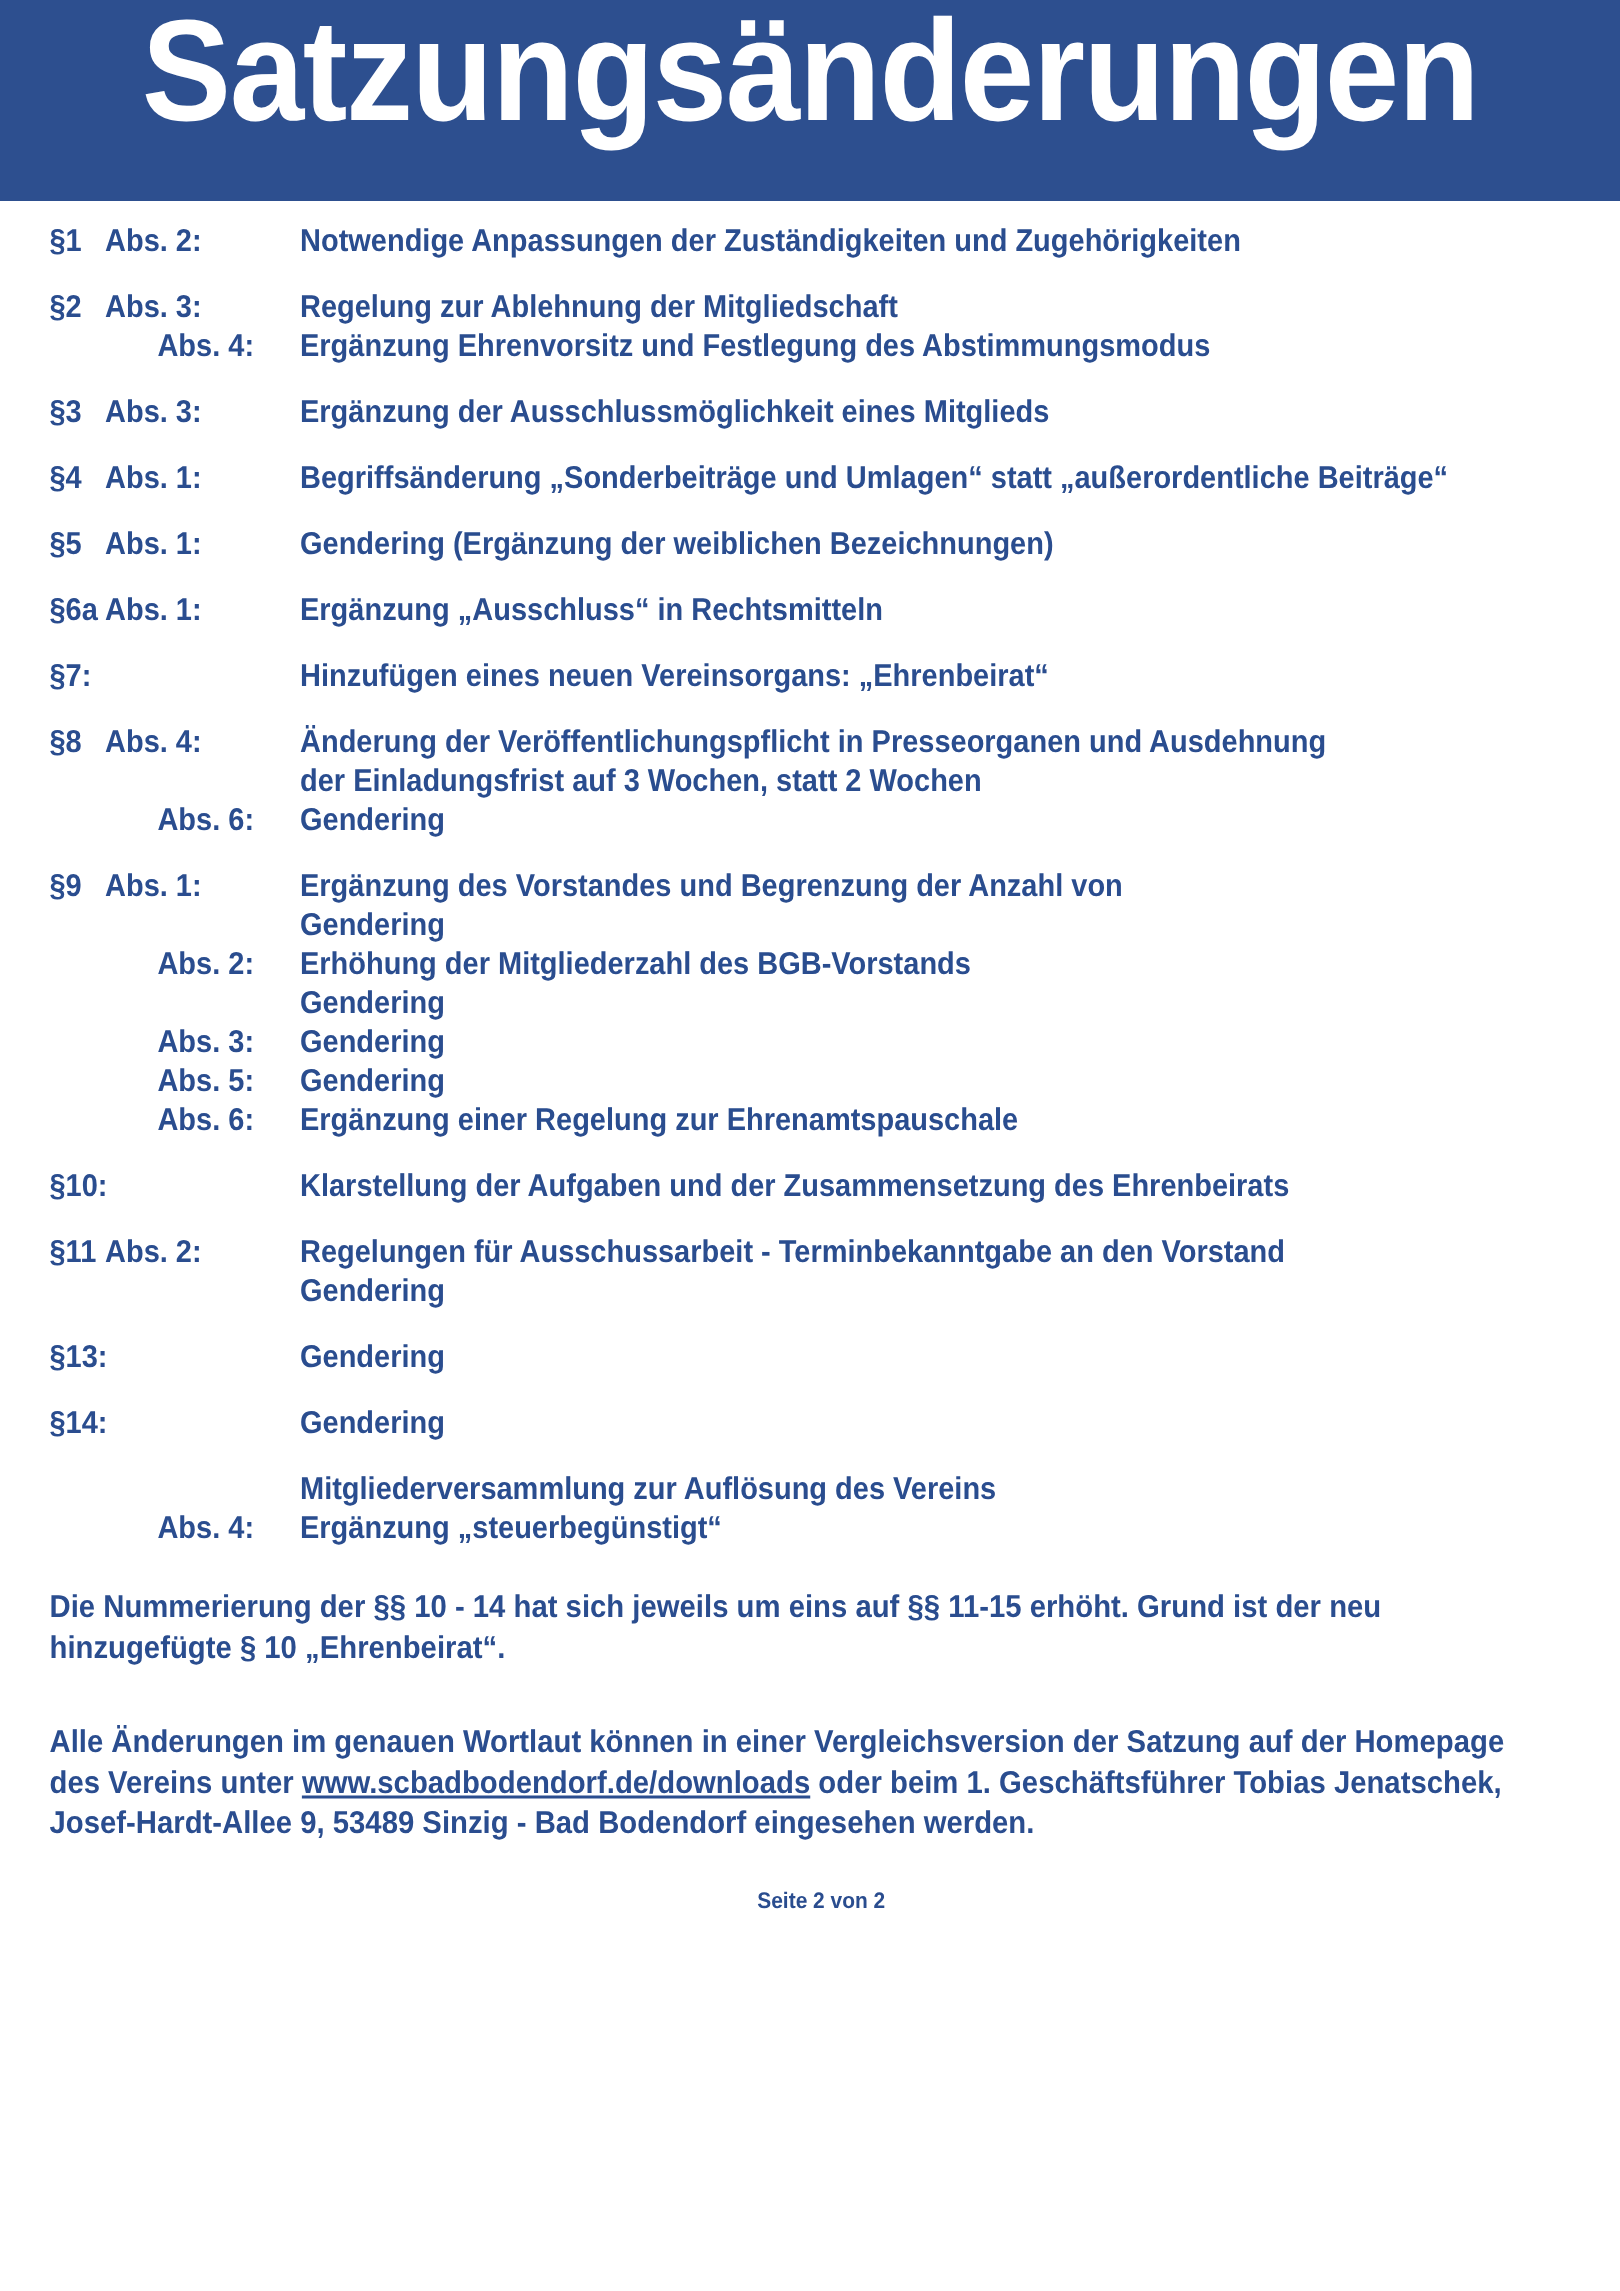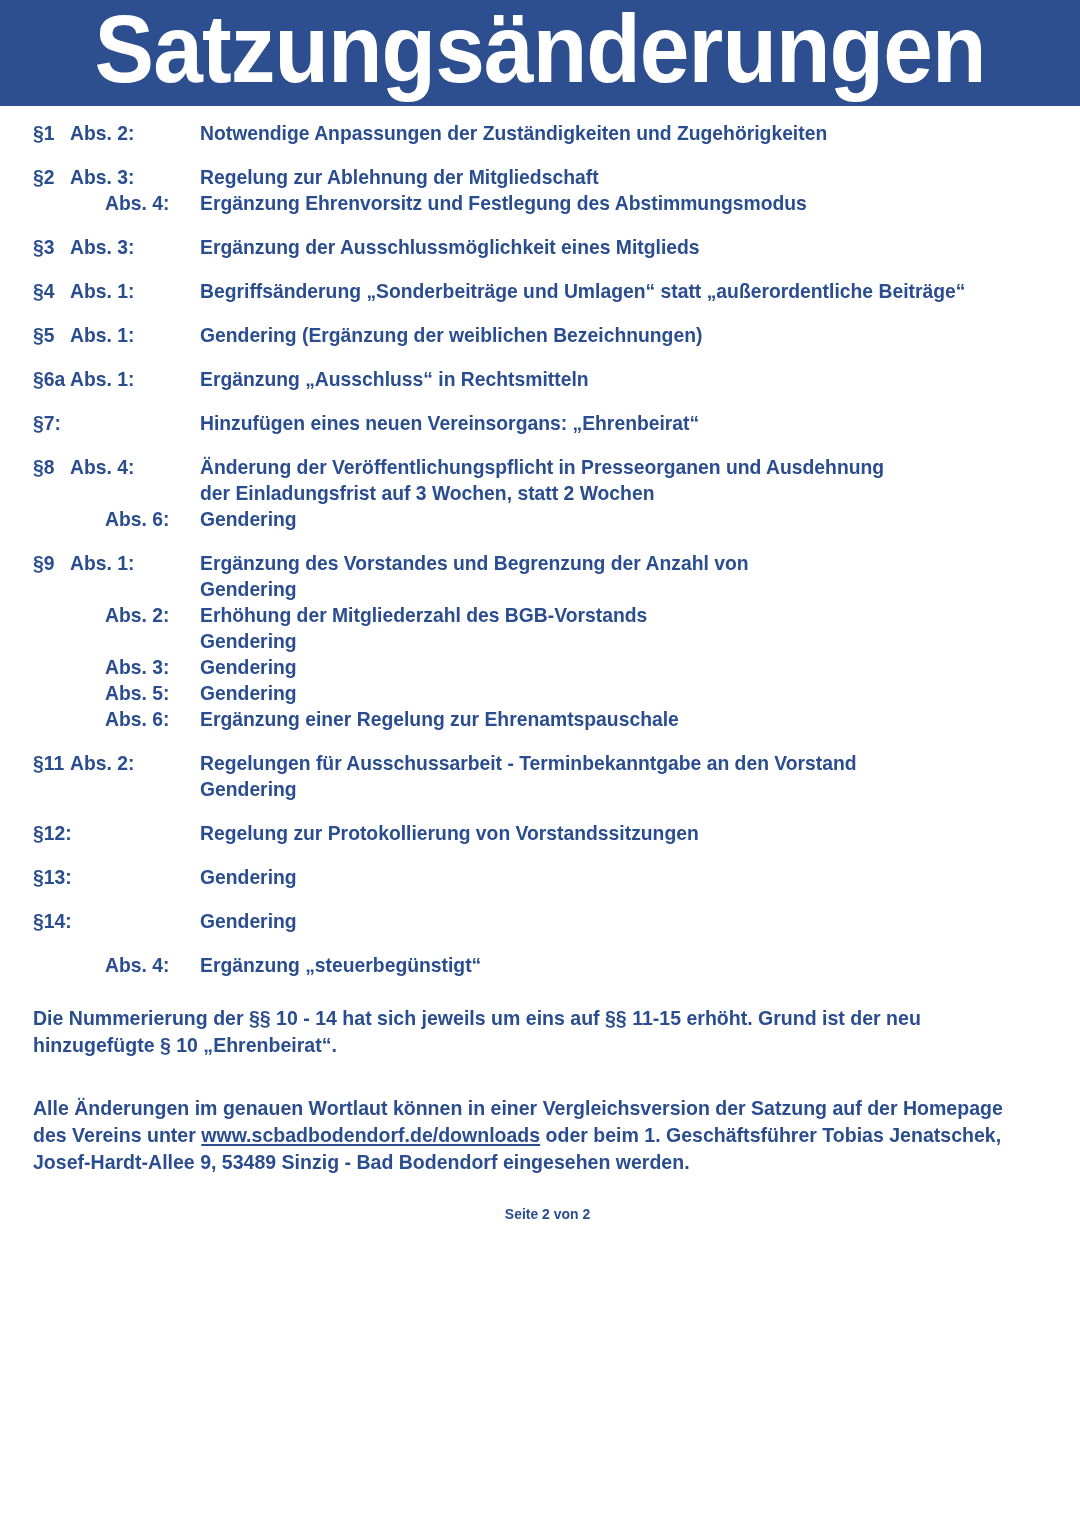--- a/index.html
+++ b/index.html
@@ -13,24 +13,23 @@
     height: 1527px;
     position: relative;
     font-family: "Liberation Sans", "DejaVu Sans", sans-serif;
     color: #2a4d8f;
     overflow: hidden;
   }
 
   
   .banner {
     width: 1080px;
-    height: 106px;
+    height: 134px;
     background: #2d4f8f;
     display: flex;
-    align-items: center;
     justify-content: center;
     box-sizing: border-box;
     padding-bottom: 8px;
   }
   .banner-title {
     color: #ffffff;
     font-size: 96px;
     line-height: 96px;
     font-weight: bold;
     letter-spacing: -1px;
@@ -233,52 +232,57 @@
           <div class="col-desc">Gendering</div>
         </div>
         <div class="row">
           <div class="col-par"></div>
           <div class="col-abs indent">Abs. 6:</div>
           <div class="col-desc">Ergänzung einer Regelung zur Ehrenamtspauschale</div>
         </div>
       </div>
       <div class="group">
         <div class="row">
+          <div class="col-par">§10:</div>
+          <div class="col-abs tight"></div>
+          <div class="col-desc">Klarstellung der Aufgaben und der Zusammensetzung des Ehrenbeirats</div>
+        </div>
+      </div>
+      <div class="group">
+        <div class="row">
           <div class="col-par">§11</div>
           <div class="col-abs tight">Abs. 2:</div>
           <div class="col-desc">Regelungen für Ausschussarbeit - Terminbekanntgabe an den Vorstand</div>
         </div>
         <div class="row">
           <div class="col-par"></div>
           <div class="col-abs indent"></div>
           <div class="col-desc">Gendering</div>
         </div>
       </div>
       <div class="group">
         <div class="row">
-          <div class="col-par">§12:</div>
-          <div class="col-abs tight"></div>
-          <div class="col-desc">Regelung zur Protokollierung von Vorstandssitzungen</div>
-        </div>
-      </div>
-      <div class="group">
-        <div class="row">
           <div class="col-par">§13:</div>
           <div class="col-abs tight"></div>
           <div class="col-desc">Gendering</div>
         </div>
       </div>
       <div class="group">
         <div class="row">
           <div class="col-par">§14:</div>
           <div class="col-abs tight"></div>
           <div class="col-desc">Gendering</div>
         </div>
       </div>
       <div class="group">
+        <div class="row">
+          <div class="col-par"></div>
+          <div class="col-abs indent"></div>
+          <div class="col-desc">Mitgliederversammlung zur Auflösung des Vereins</div>
+        </div>
         <div class="row">
           <div class="col-par"></div>
           <div class="col-abs indent">Abs. 4:</div>
           <div class="col-desc">Ergänzung „steuerbegünstigt“</div>
         </div>
       </div>
     </div>
 
   <div class="footnote">Die Nummerierung der §§ 10 - 14 hat sich jeweils um eins auf §§ 11-15 erhöht. Grund ist der neu hinzugefügte § 10 „Ehrenbeirat“.</div>
 

